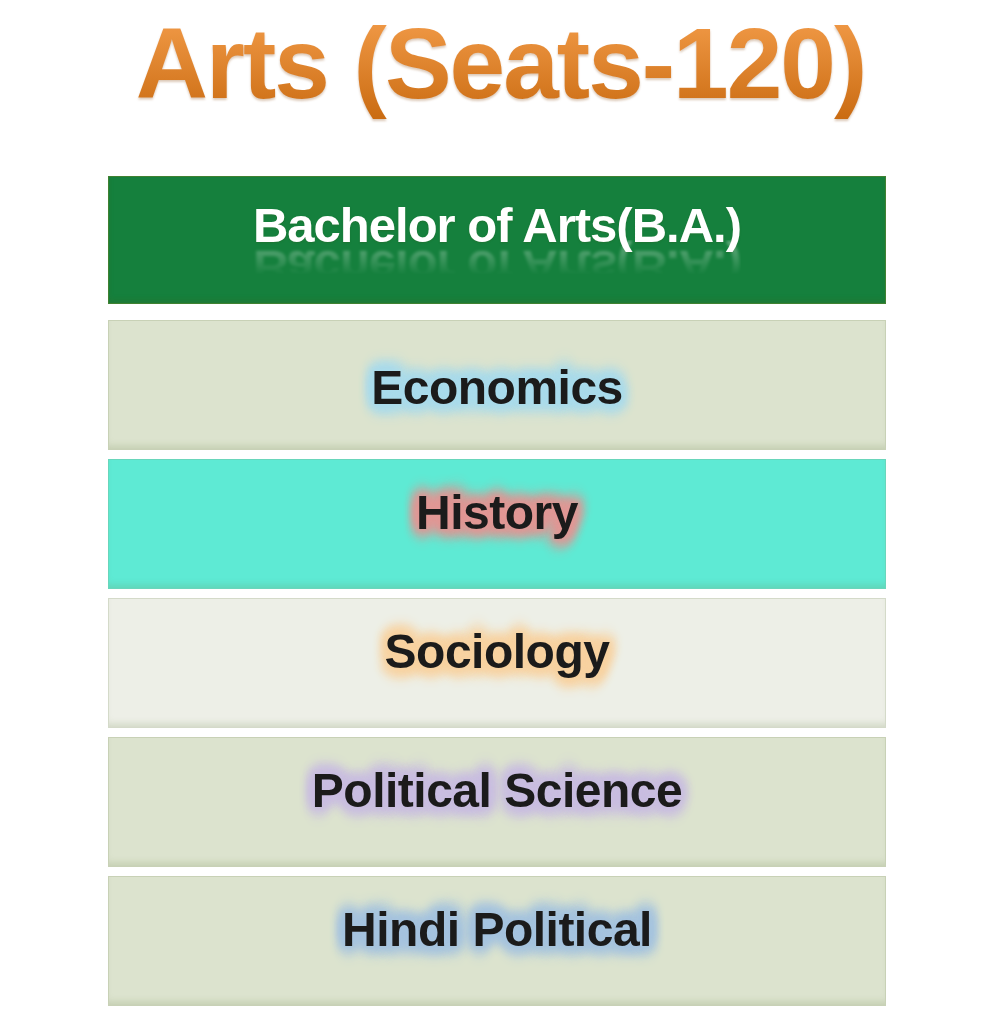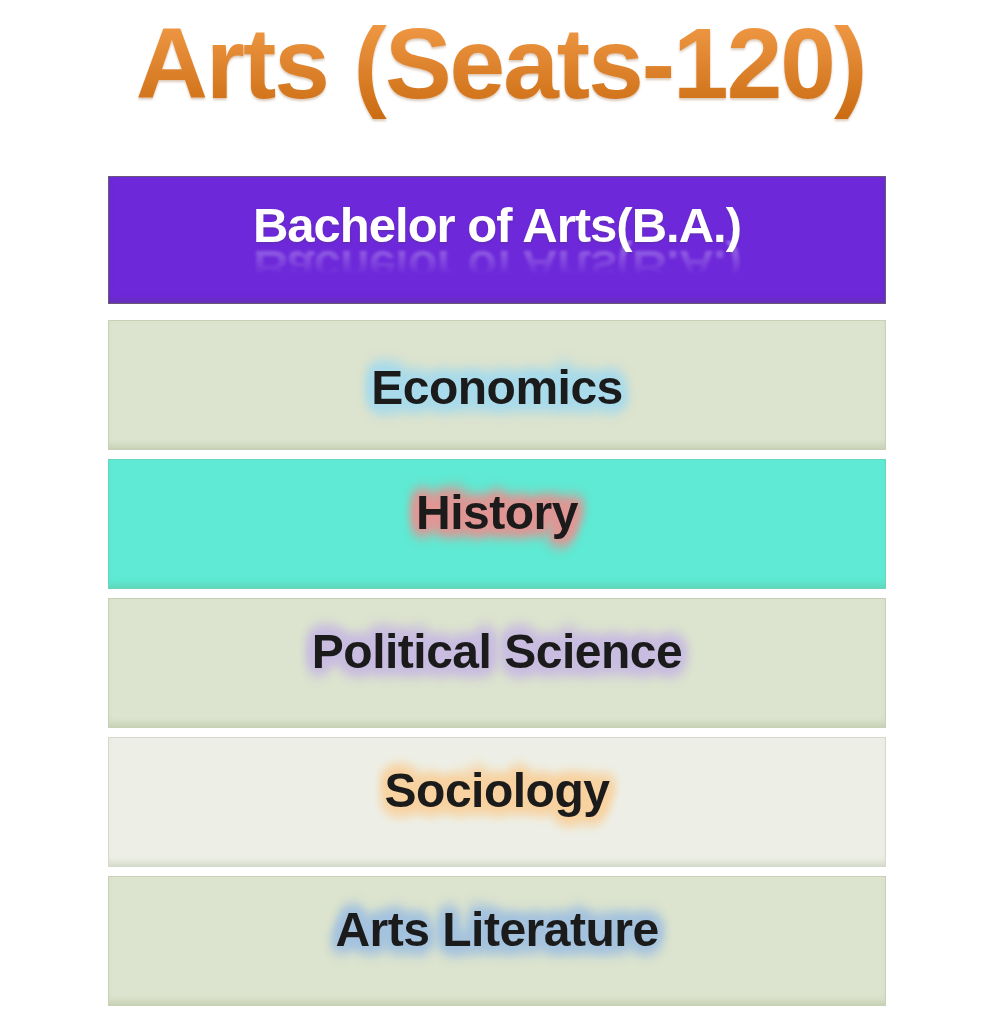--- a/index.html
+++ b/index.html
@@ -107,42 +107,42 @@
 </style>
 </head>
 <body>
 
 <div class="canvas">
 
   <div class="page-title" style="background-image: linear-gradient(rgb(247, 161, 79), rgb(200, 105, 15));">Arts (Seats-120)</div>
 
   <div class="board">
 
-    <div class="table-header" style="background: #6d28d9;">
+    <div class="table-header" style="background: #15803d;">
       <div class="header-title" style="color: rgb(255, 255, 255);">Bachelor of Arts(B.A.)</div>
       <div class="header-title-reflection" style="color: rgb(255, 255, 255);">Bachelor of Arts(B.A.)</div>
     </div>
 
     <div class="rows">
 
       <div class="subject-row" style="background: rgb(220, 227, 206);">
         <span class="subject-label" style="--glow: #A9DBEC; color: rgb(27, 27, 27); margin-top: 28px;">Economics</span>
       </div>
 
       <div class="subject-row" style="background: #5eead4;">
         <span class="subject-label" style="--glow: #E29795; color: rgb(27, 27, 27);">History</span>
       </div>
 
-      <div class="subject-row" style="background: rgb(220, 227, 206);">
-        <span class="subject-label" style="--glow: #C9BDE1; color: rgb(27, 27, 27);">Political Science</span>
-      </div>
-
       <div class="subject-row" style="background: rgb(237, 239, 231);">
         <span class="subject-label" style="--glow: #F8D2A0; color: rgb(27, 27, 27);">Sociology</span>
       </div>
 
       <div class="subject-row" style="background: rgb(220, 227, 206);">
-        <span class="subject-label" style="--glow: #A5C3DF; color: rgb(27, 27, 27);">Arts Literature</span>
+        <span class="subject-label" style="--glow: #C9BDE1; color: rgb(27, 27, 27);">Political Science</span>
+      </div>
+
+      <div class="subject-row" style="background: rgb(220, 227, 206);">
+        <span class="subject-label" style="--glow: #A5C3DF; color: rgb(27, 27, 27);">Hindi Political</span>
       </div>
 
     </div>
   </div>
 </div>
 
 </body></html>

